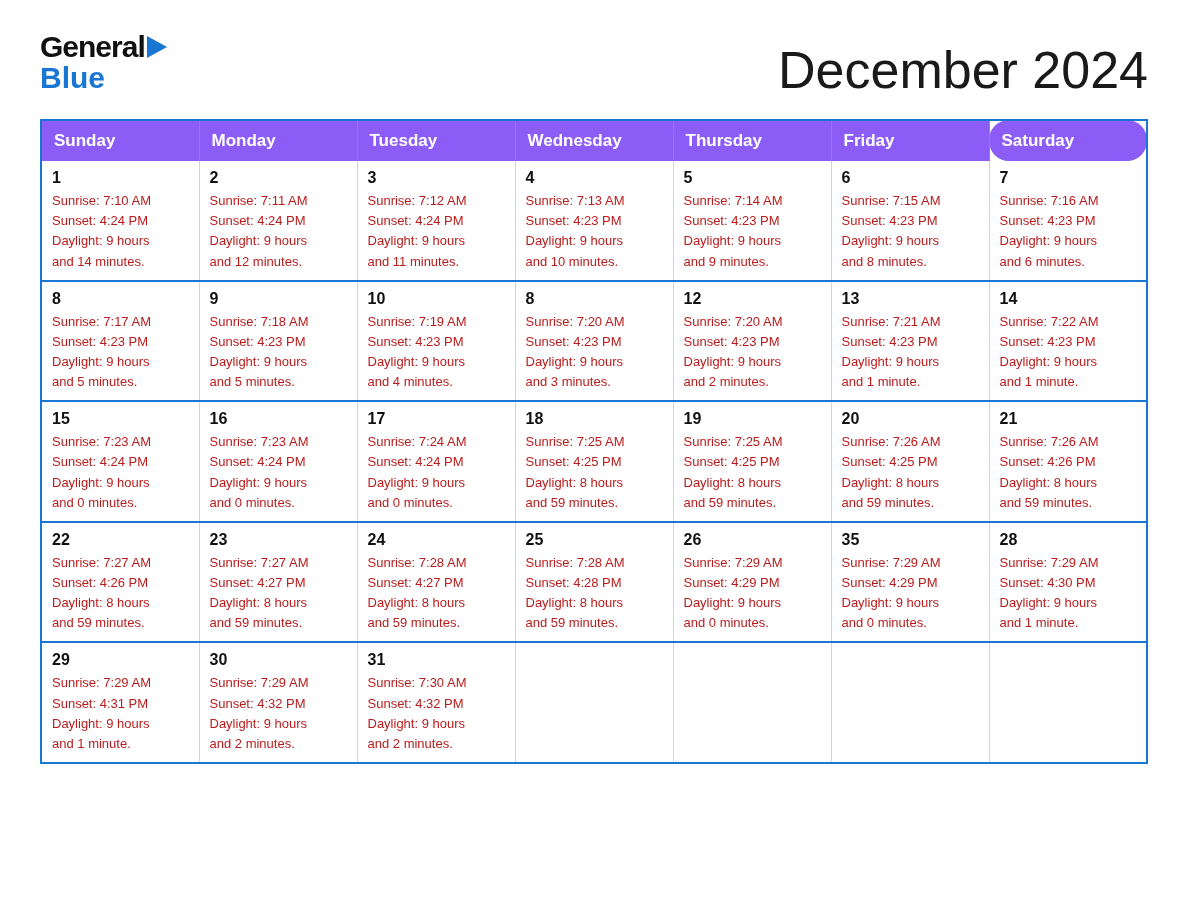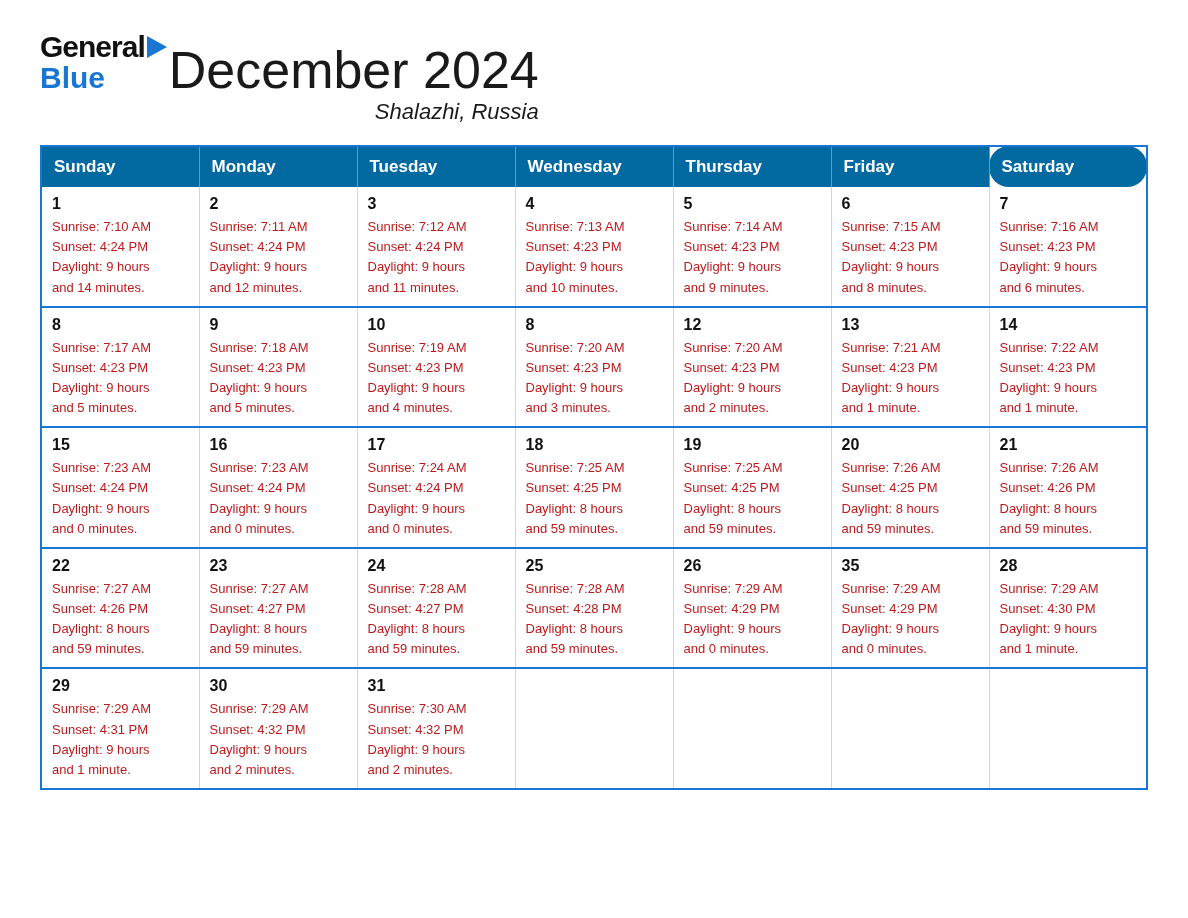--- a/index.html
+++ b/index.html
@@ -5,20 +5,21 @@
     * { box-sizing: border-box; margin: 0; padding: 0; }
     body {
       font-family: Arial, sans-serif;
       background: #fff;
       padding: 30px 40px;
       width: 1188px;
       min-height: 918px;
     }
     .header {
       display: flex;
+      justify-content: space-between;
       align-items: flex-start;
       margin-bottom: 20px;
     }
     .logo {
       display: flex;
       flex-direction: column;
       line-height: 1;
     }
     .title-area {
       text-align: right;
@@ -34,21 +35,21 @@
       font-size: 22px;
       color: #1a1a1a;
       font-style: italic;
     }
     .calendar-table {
       width: 100%;
       border-collapse: collapse;
       border: 2px solid #1976d2;
     }
     .calendar-table th {
-      background-color: #0369a1;
+      background-color: #8b5cf6;
       color: #fff;
       font-size: 17px;
       font-weight: bold;
       padding: 10px 12px;
       text-align: left;
       border-right: 1px solid #5b9bd5;
     }
     .calendar-table th:last-child {
       border-right: none;
       border-radius: 20px;
@@ -116,21 +117,20 @@
       <span class="logo-triangle">
         <svg width="22" height="30" viewBox="0 0 22 30">
           <polygon points="0,4 20,15 0,26" fill="#1976d2"></polygon>
         </svg>
       </span>
     </div>
     <div class="logo-text-blue">Blue</div>
   </div>
   <div class="title-area">
     <div class="month-title">December 2024</div>
-    <div class="location">Shalazhi, Russia</div>
   </div>
 </div>
 
 <table class="calendar-table">
   <thead>
     <tr>
     <th>Sunday</th>
         <th>Monday</th>
         <th>Tuesday</th>
         <th>Wednesday</th>

